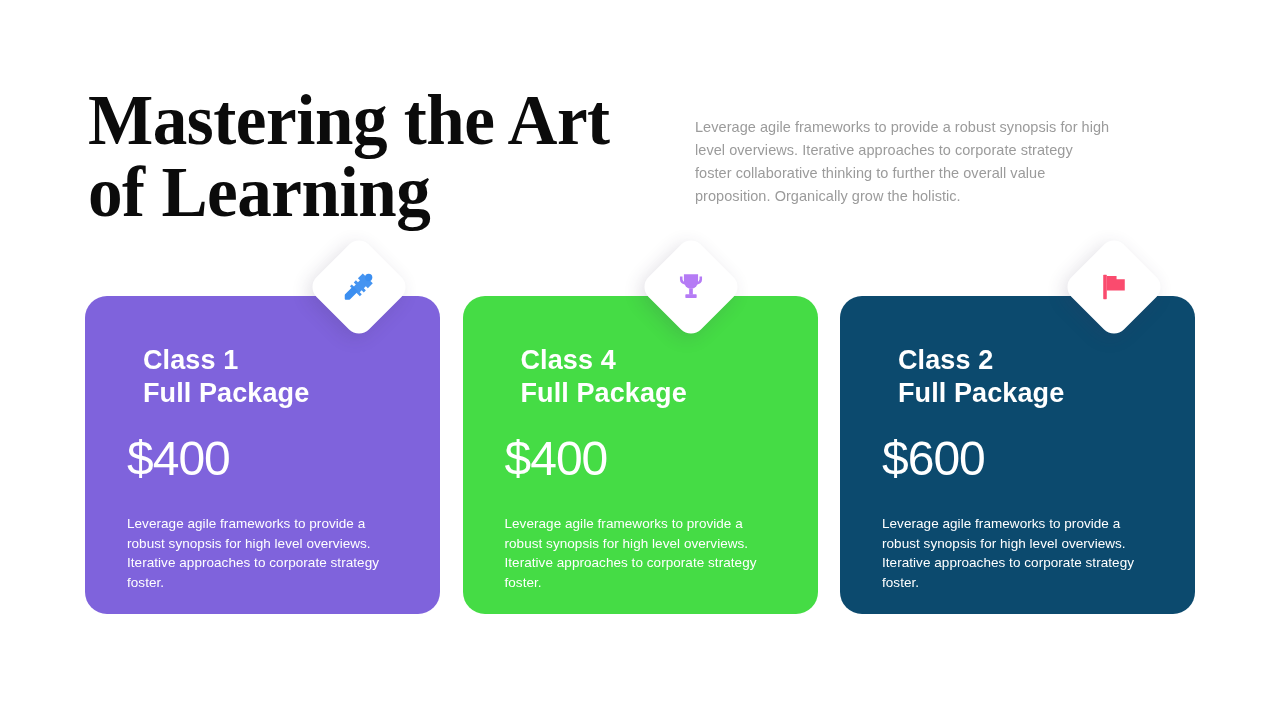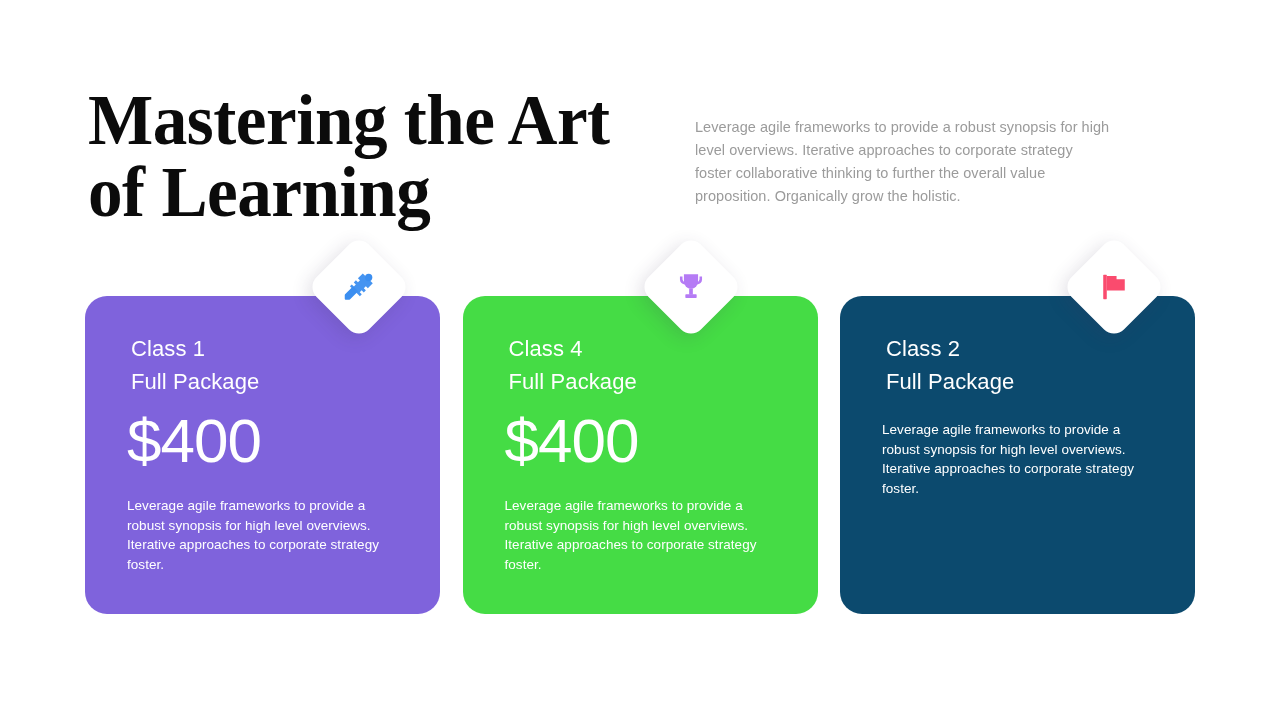--- a/index.html
+++ b/index.html
@@ -67,32 +67,32 @@
     position: relative;
     width: 355px;
     height: 318px;
     border-radius: 22px;
     box-sizing: border-box;
     padding: 32px 42px 0 42px;
     color: #ffffff;
   }
 
   .card-title {
-    margin: 4px;
-    font-size: 22px;
-    font-weight: 400;
+    margin: 16px;
+    font-size: 27px;
+    font-weight: 700;
     line-height: 33px;
     letter-spacing: 0.1px;
     white-space: pre-line;
     color: #ffffff;
   }
 
   .card-price {
     margin: 10px 0 0 0;
-    font-size: 62px;
+    font-size: 48px;
     font-weight: 400;
     line-height: 66px;
     letter-spacing: -1px;
     color: #ffffff;
   }
 
   .card-desc {
     margin: 22px 0 0 0;
     font-size: 13.5px;
     line-height: 19.5px;
@@ -185,17 +185,18 @@
           <svg width="34" height="34" viewBox="0 0 24 24" aria-hidden="true">
             <g id="icon-2" fill="#fa4b6e">
               <rect x="4.4" y="3.4" width="2.5" height="17.2" rx="0.4"></rect>
               <path d="M6.9 4.2h6.9v2.4h5.8v7.9H6.9z"></path>
             </g>
           </svg>
         </span>
       </div>
       <p class="card-title">Class 2
 Full Package</p>
+      <p class="card-price">$600</p>
       <p class="card-desc">Leverage agile frameworks  to provide a robust synopsis for high level overviews. Iterative approaches to corporate strategy foster.</p>
     </div>
 
   </div>
 </div>
 
 </body></html>

